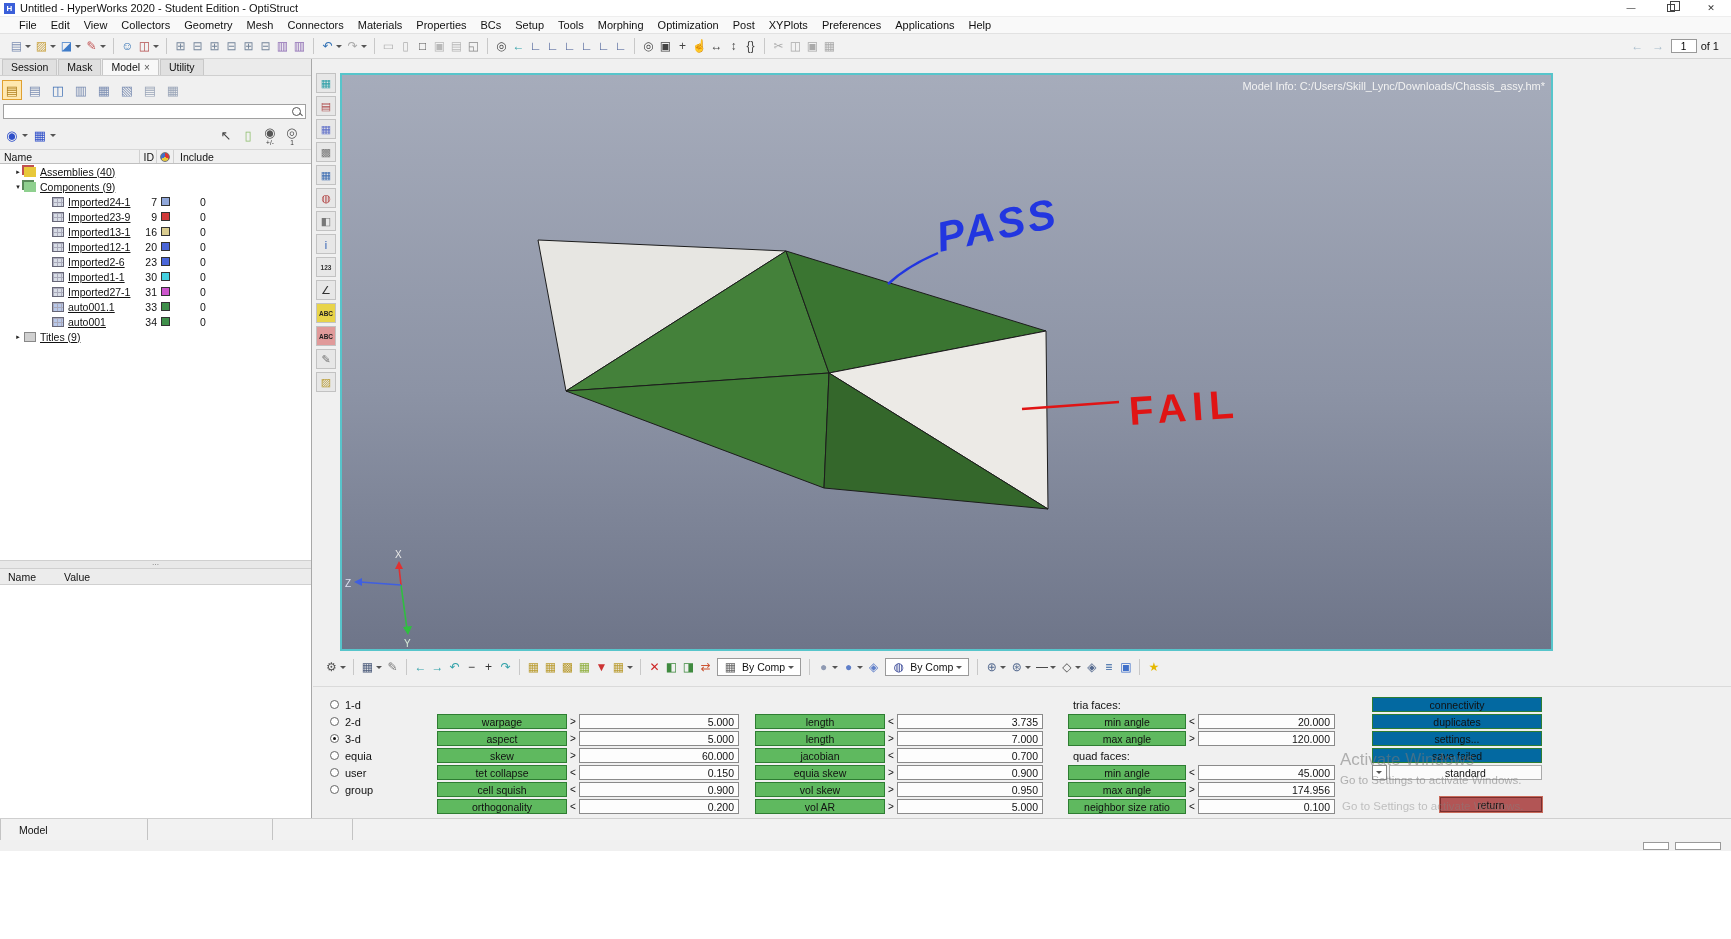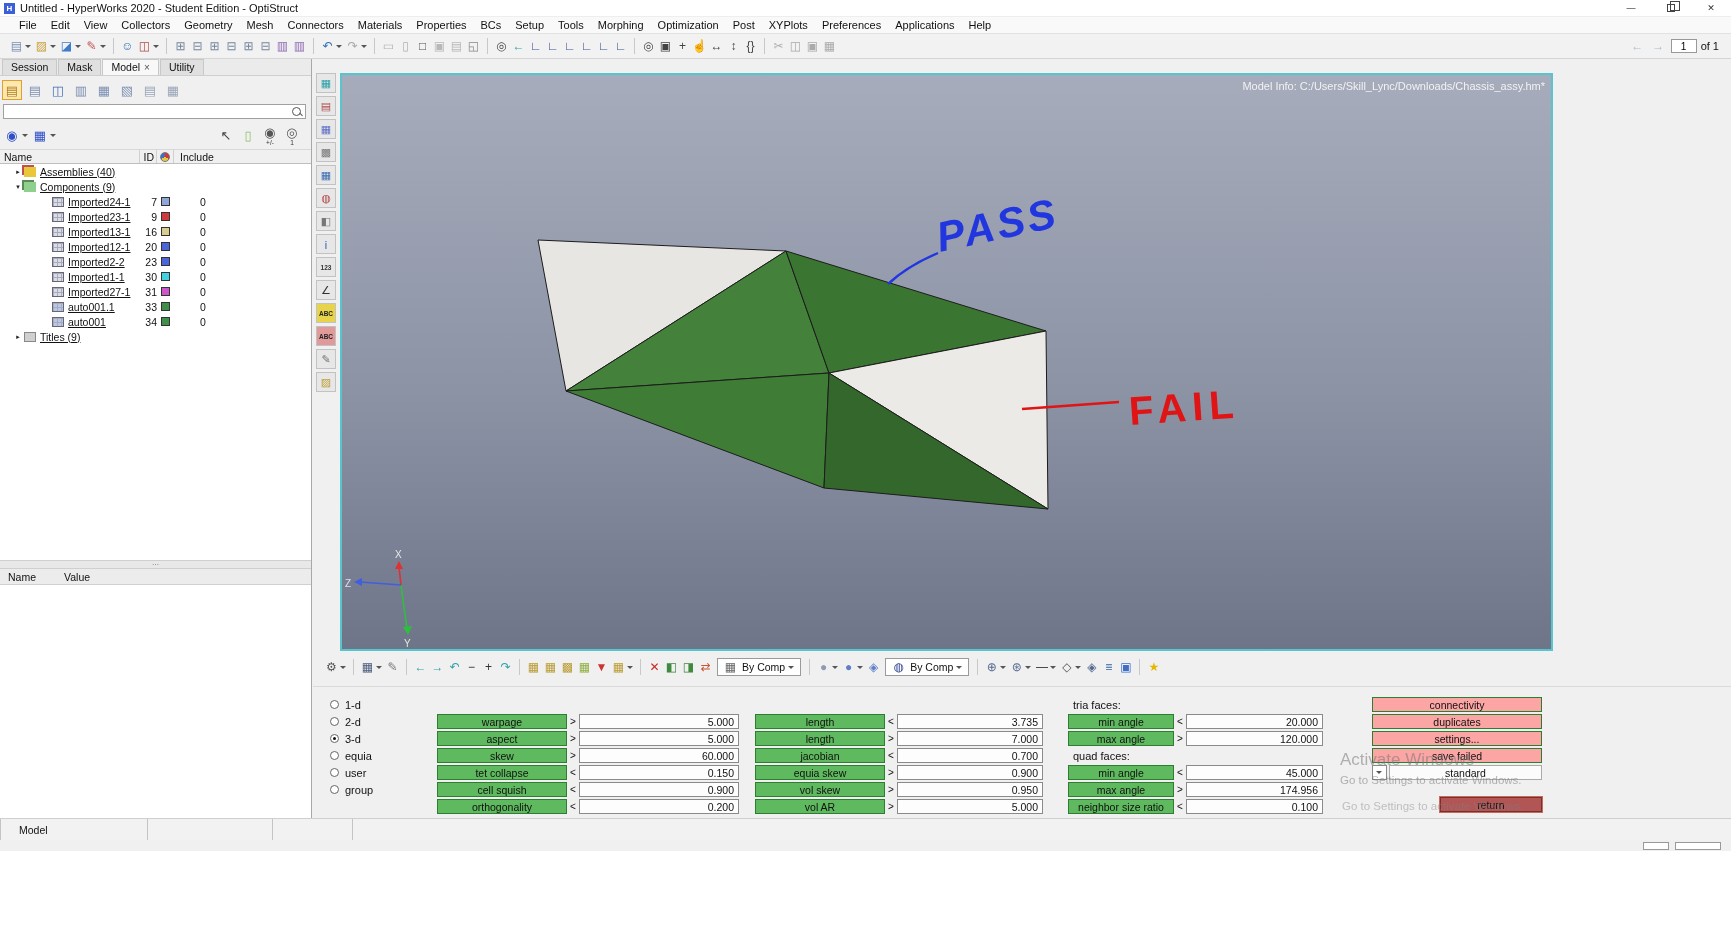--- a/index.html
+++ b/index.html
@@ -79,26 +79,26 @@
 
 .panel-region{position:absolute;left:313px;top:686px;width:1418px;height:132px;background:#f0f0f0;border-top:1px solid #dadada;}
 .radios{position:absolute;left:17px;top:10px;}
 .radio-row{height:15px;margin-bottom:2px;display:flex;align-items:center;}
 .radio{width:9px;height:9px;border-radius:50%;border:1px solid #666;background:#fff;position:relative;margin-right:6px;flex:0 0 auto;}
 .radio.on::after{content:"";position:absolute;left:2px;top:2px;width:3px;height:3px;border-radius:50%;background:#111;}
 .ccol{position:absolute;top:27px;}
 .ccol.c1{left:124px;} .ccol.c2{left:442px;} .ccol.c3{left:755px;top:10px;} .ccol.c4{left:1059px;top:10px;}
 .crow{display:flex;align-items:center;height:15px;margin-bottom:2px;}
 .gbtn{width:130px;height:15px;background:#5fb95f;border:1px solid #2e7d32;display:flex;align-items:center;justify-content:center;font-size:10.5px;}
-.c3 .gbtn{width:106px;}
+.c3 .gbtn{width:118px;}
 .op{width:10px;text-align:center;font-size:10px;margin:0 1px;}
 .vbox{height:15px;background:#fdfdfd;border:1px solid #8a8a8a;text-align:right;padding:1px 4px 0 0;font-size:10.5px;}
 .v1{width:160px;} .v2{width:146px;} .v3{width:137px;}
 .seclabel{height:15px;margin-bottom:2px;display:flex;align-items:center;font-size:11px;padding-left:5px;}
-.rbtn{width:170px;height:15px;margin-bottom:2px;background:#fca5a5;border:1px solid #2e7d32;display:flex;align-items:center;justify-content:center;font-size:10.5px;}
+.rbtn{width:170px;height:15px;margin-bottom:2px;background:#0369a1;border:1px solid #2e7d32;display:flex;align-items:center;justify-content:center;font-size:10.5px;}
 .stdrow{display:flex;align-items:center;height:15px;margin-bottom:2px;}
 .ddbox{width:15px;height:15px;background:#fff;border:1px solid #8a8a8a;display:flex;align-items:center;justify-content:center;margin-right:2px;}
 .stdbtn{width:153px;height:15px;background:#fbfbfb;border:1px solid #aaa;display:flex;align-items:center;justify-content:center;font-size:10.5px;}
 .retrow{display:flex;justify-content:flex-end;width:170px;margin-top:17px;}
 .retbtn{width:102px;height:15px;background:#b25555;border:1px solid #7a2e2e;box-shadow:0 0 0 1px #c86a5a;display:flex;align-items:center;justify-content:center;font-size:10.5px;color:#111;}
 
 .wm{position:absolute;color:rgba(120,120,120,0.55);pointer-events:none;z-index:50;}
 .wm1{left:1340px;top:750px;font-size:17px;}
 .wm2{left:1340px;top:774px;font-size:11.5px;}
 .wm3{left:1342px;top:800px;font-size:11.5px;color:rgba(130,130,130,0.45);}
@@ -293,21 +293,21 @@
         <span class="t-id">7</span>
         <span class="t-swcol">
             <span class="swatch" style="background: rgb(143, 166, 217);"></span>
           </span>
         <span class="t-include">0</span>
       </div>
       <div class="trow">
         <span class="namecell">
             <span class="ind"></span>
             <span class="ic ic-part"></span>
-            <span class="t-name">Imported23-1</span>
+            <span class="t-name">Imported23-9</span>
           </span>
         <span class="t-id">9</span>
         <span class="t-swcol">
             <span class="swatch" style="background: rgb(208, 58, 58);"></span>
           </span>
         <span class="t-include">0</span>
       </div>
       <div class="trow">
         <span class="namecell">
             <span class="ind"></span>
@@ -329,21 +329,21 @@
         <span class="t-id">20</span>
         <span class="t-swcol">
             <span class="swatch" style="background: rgb(74, 102, 217);"></span>
           </span>
         <span class="t-include">0</span>
       </div>
       <div class="trow">
         <span class="namecell">
             <span class="ind"></span>
             <span class="ic ic-part"></span>
-            <span class="t-name">Imported2-2</span>
+            <span class="t-name">Imported2-6</span>
           </span>
         <span class="t-id">23</span>
         <span class="t-swcol">
             <span class="swatch" style="background: rgb(74, 102, 217);"></span>
           </span>
         <span class="t-include">0</span>
       </div>
       <div class="trow">
         <span class="namecell">
             <span class="ind"></span>

